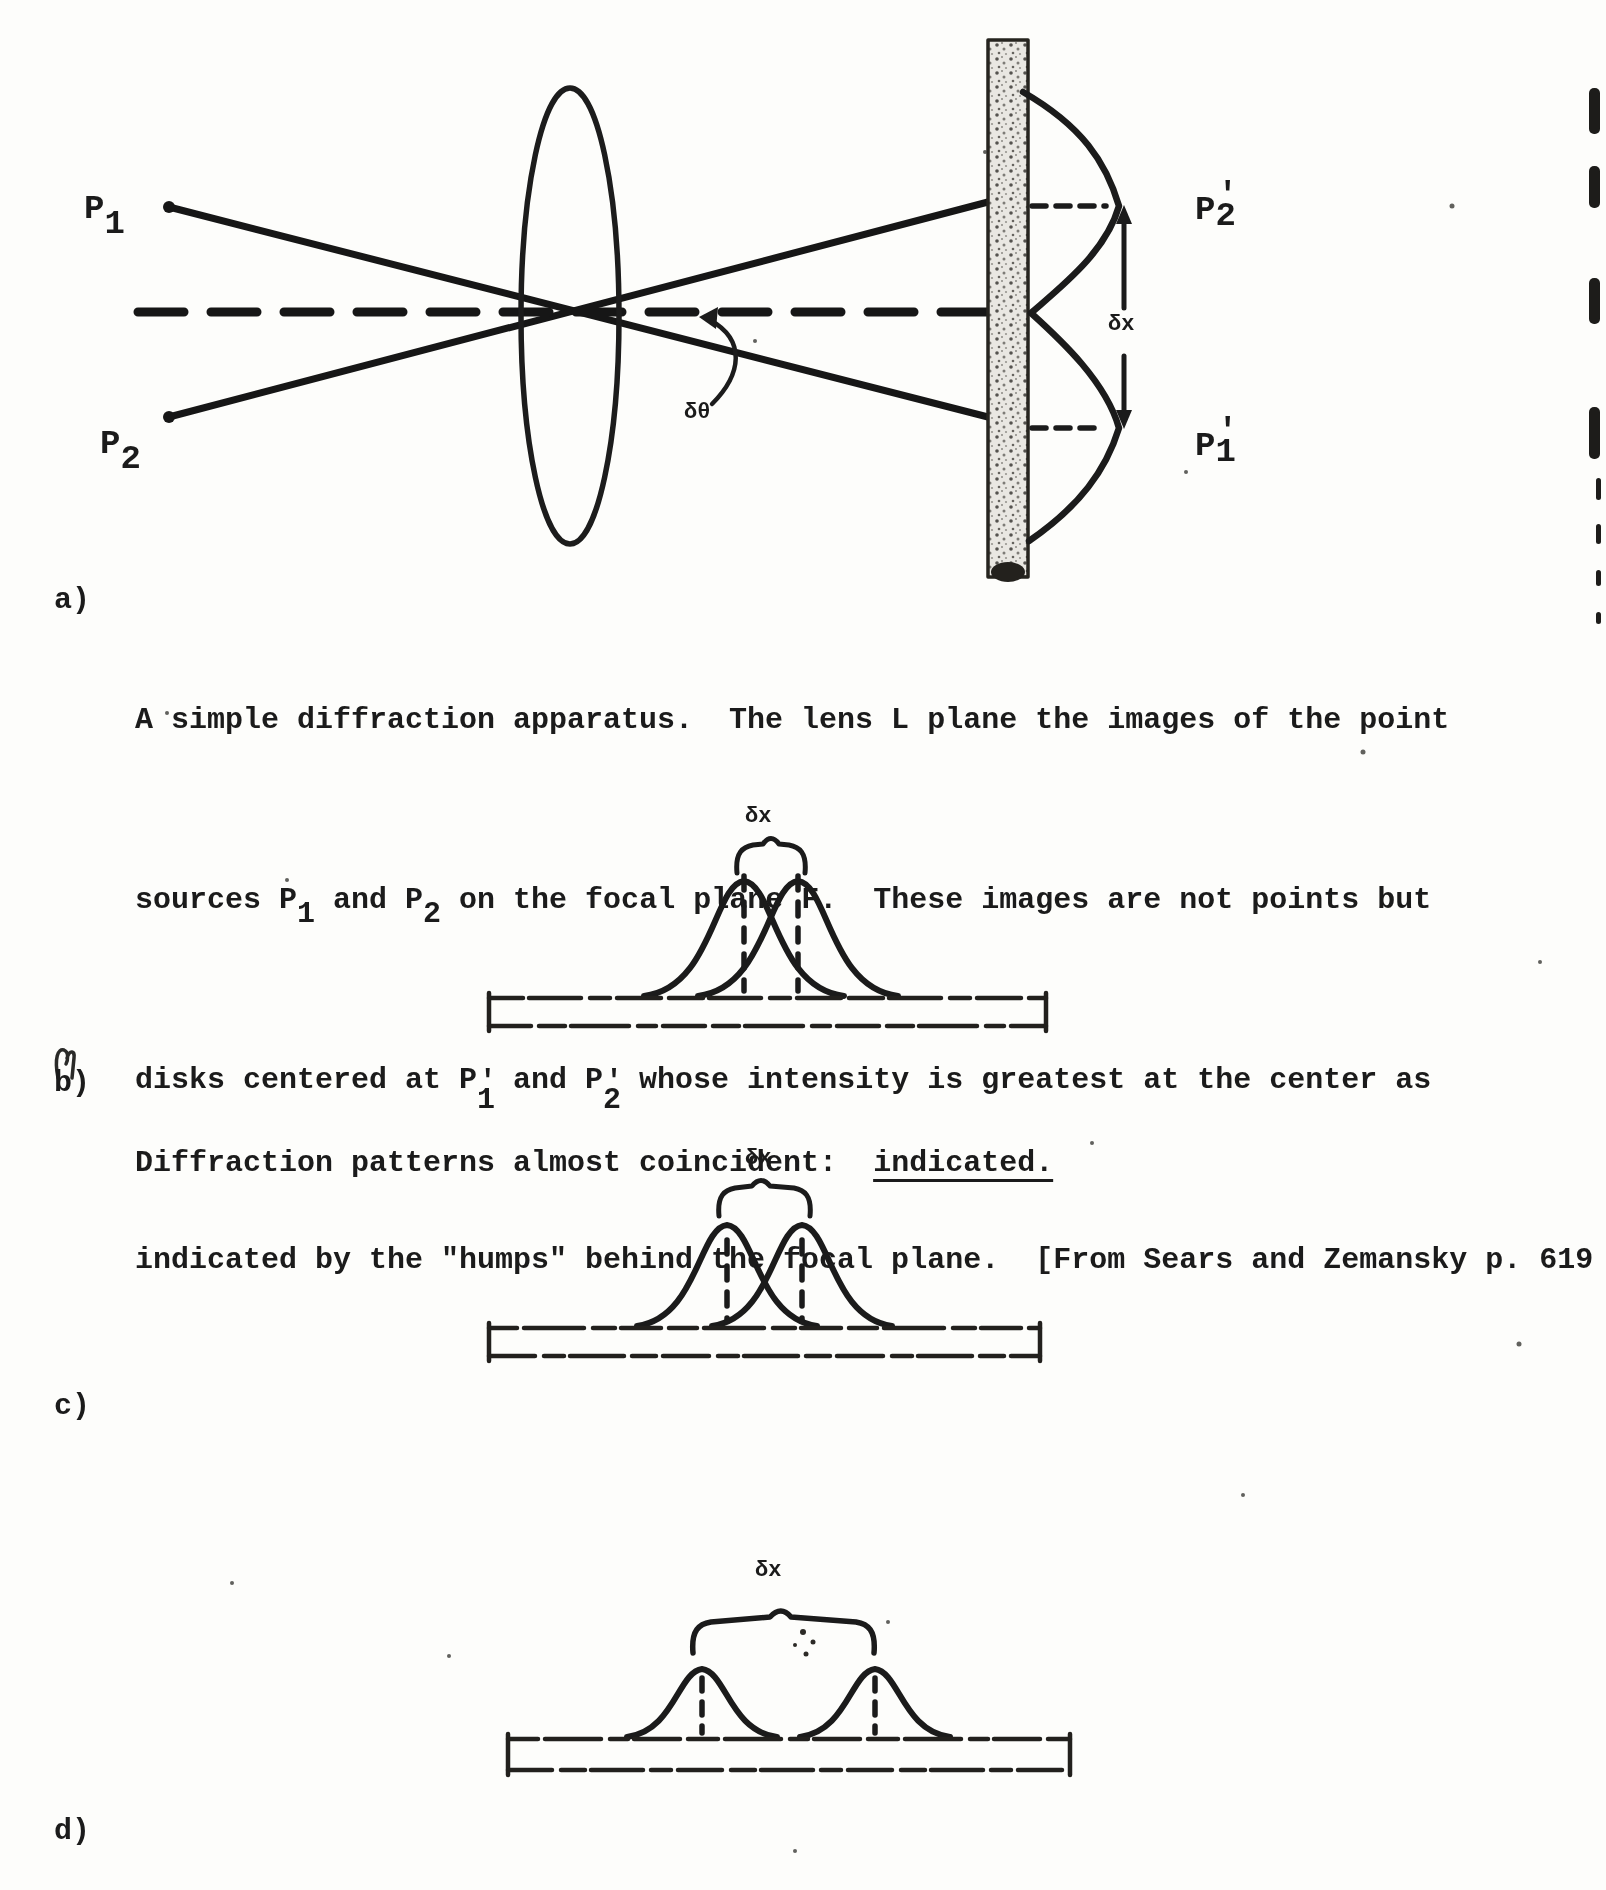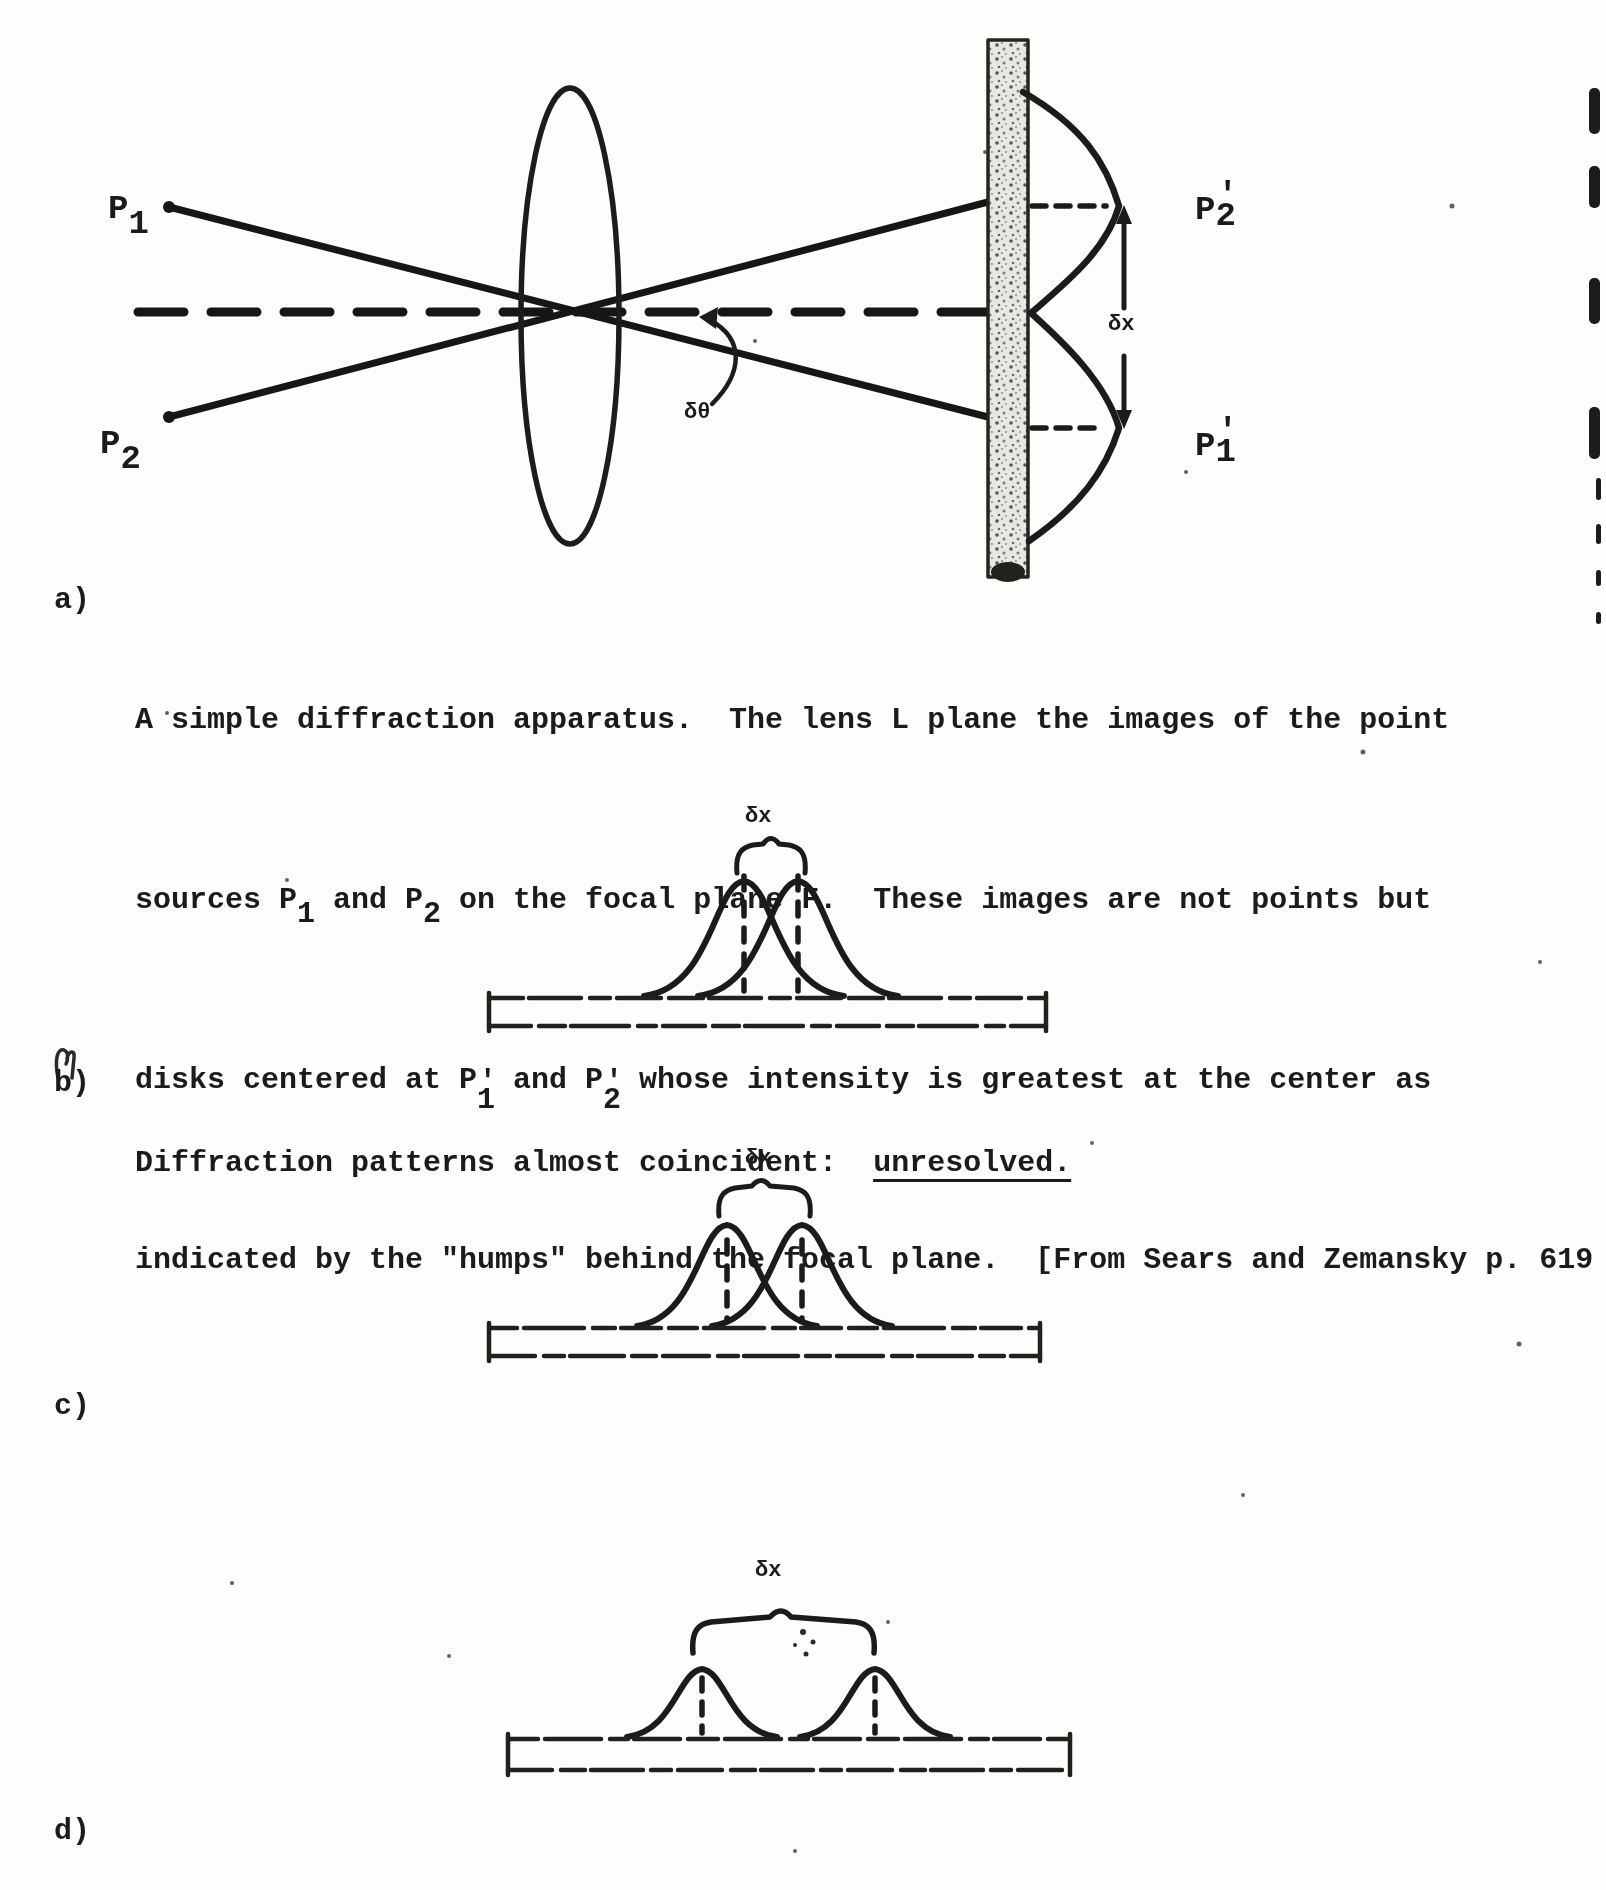--- a/index.html
+++ b/index.html
@@ -137,41 +137,41 @@
       <circle cx="1540" cy="962" r="2"></circle>
         <circle cx="1519" cy="1344" r="2.5"></circle>
       <circle cx="232" cy="1583" r="2"></circle>
         <circle cx="888" cy="1622" r="2"></circle>
       <circle cx="449" cy="1656" r="2"></circle>
         <circle cx="1243" cy="1495" r="2"></circle>
       <circle cx="795" cy="1851" r="2"></circle>
     </g>
   </svg>
 
-  <div class="fig-label" style="left:108px;top:192px"><span>P</span><sub class="ts">1</sub></div>
+  <div class="fig-label" style="left:84px;top:192px"><span>P</span><sub class="ts">1</sub></div>
   <div class="fig-label" style="left:100px;top:427px"><span>P</span><sub class="ts">2</sub></div>
   <div class="fig-label" style="left:1195px;top:185px"><span>P</span><span class="ps"><span class="pr">'</span><span class="dg">2</span></span></div>
   <div class="fig-label" style="left:1195px;top:421px"><span>P</span><span class="ps"><span class="pr">'</span><span class="dg">1</span></span></div>
   <div class="fig-label small" style="left:684px;top:402px">δθ</div>
   <div class="fig-label small" style="left:1108px;top:314px">δx</div>
   <div class="fig-label small" style="left:745px;top:806px">δx</div>
   <div class="fig-label small" style="left:745px;top:1148px">δx</div>
   <div class="fig-label small" style="left:755px;top:1560px">δx</div>
 
   <div class="txt body-txt" style="left:54px;top:570px">a)</div>
   <div class="txt body-txt" style="left:135px;top:570px">
     <span class="tline">A simple diffraction apparatus.  The lens L plane the images of the point</span>
     <span class="tline">sources P<sub class="ts">1</sub> and P<sub class="ts">2</sub> on the focal plane F.  These images are not points but</span>
     <span class="tline">disks centered at P<span class="ps"><span class="pr">'</span><span class="dg">1</span></span> and P<span class="ps"><span class="pr">'</span><span class="dg">2</span></span> whose intensity is greatest at the center as</span>
     <span class="tline">indicated by the "humps" behind the focal plane.  [From Sears and Zemansky p. 619</span>
   </div>
 
   <div class="txt cap-txt" style="left:54px;top:1063px">b)</div>
   <div class="txt cap-txt" style="left:135px;top:1063px">
-    <span class="tline">Diffraction patterns almost coincident:  <span class="ul">unresolved.</span></span>
+    <span class="tline">Diffraction patterns almost coincident:  <span class="ul">indicated.</span></span>
   </div>
 
   <div class="txt cap-txt" style="left:54px;top:1386px">c)</div>
 
   <div class="txt cap-txt" style="left:54px;top:1811px">d)</div>
   <div class="txt cap-txt" style="left:135px;top:1811px">
     
   </div>
 
 </div>

